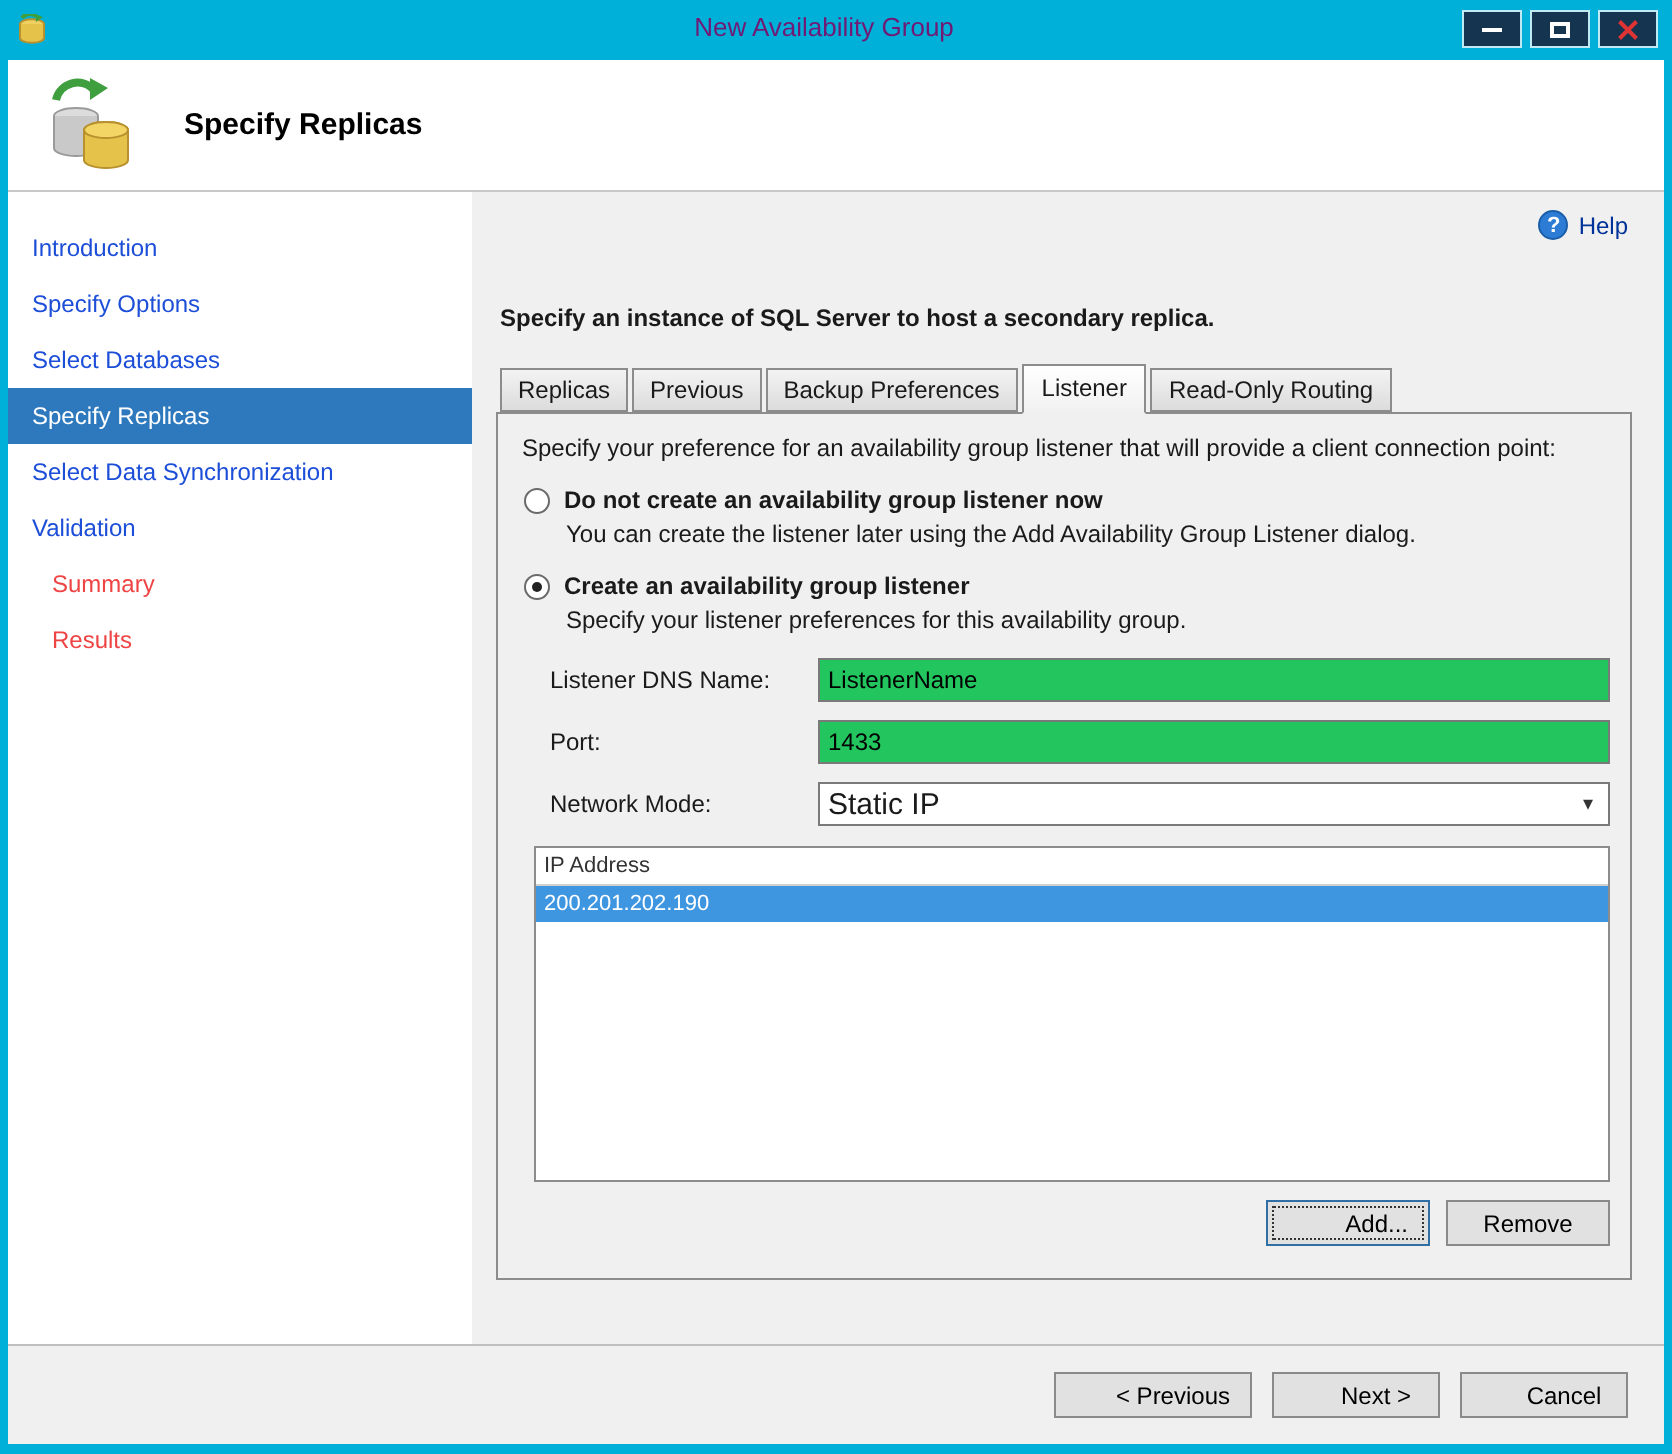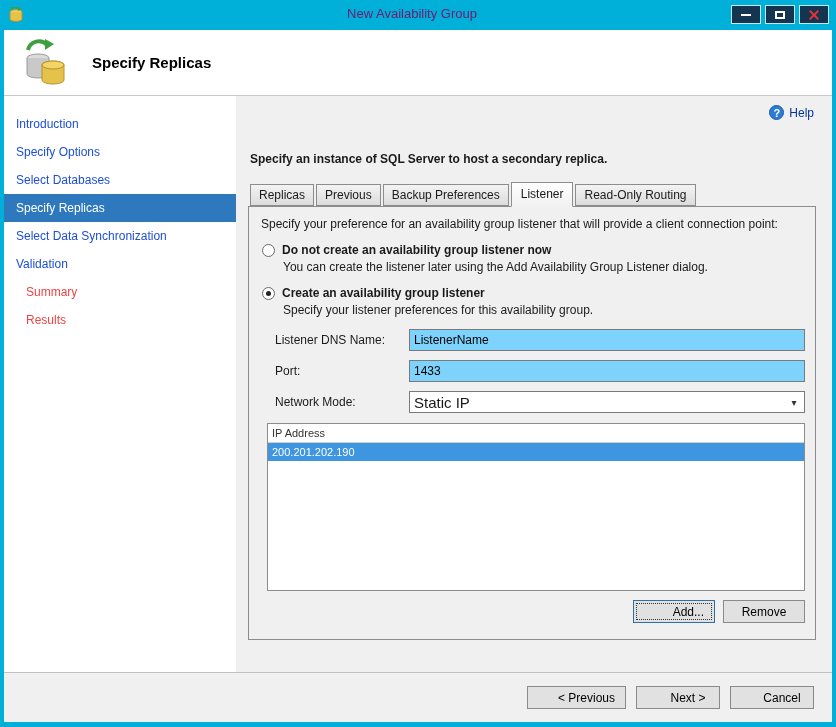--- a/index.html
+++ b/index.html
@@ -54,21 +54,21 @@
   .pref-text { font-size:12px; margin:2px 0 8px 2px; }
 
   .radio-row { display:flex; align-items:center; gap:7px; margin:12px 0 3px 3px; cursor:pointer; }
   .radio { width:13px; height:13px; border-radius:50%; background:#fff; border:1px solid #6a6a6a; position:relative; flex:0 0 auto; }
   .radio.checked::after { content:""; position:absolute; left:3px; top:3px; width:5px; height:5px; border-radius:50%; background:#222; }
   .radio-label { font-size:12px; font-weight:bold; }
   .radio-desc { font-size:12px; margin:2px 0 6px 24px; }
 
   .form-row { display:flex; align-items:center; margin:9px 0 0 16px; }
   .form-row label { width:134px; font-size:12px; flex:0 0 auto; }
-  .text-input { flex:1 1 auto; height:22px; border:1px solid #7a7a7a; background:#7dd3fc; font-size:12px; font-family:"Liberation Sans",sans-serif; padding:0 4px; }
+  .text-input { flex:1 1 auto; height:22px; border:1px solid #7a7a7a; background:#22c55e; font-size:12px; font-family:"Liberation Sans",sans-serif; padding:0 4px; }
   .select { flex:1 1 auto; height:22px; border:1px solid #7a7a7a; background:#fff; display:flex; align-items:center; cursor:pointer; }
   .select-text { flex:1; font-size:15px; padding-left:4px; }
   .select-arrow { width:20px; text-align:center; font-size:10px; color:#333; }
 
   .ip-list { margin:10px 0 0 8px; height:168px; border:1px solid #8c8c8c; background:#fff; overflow:hidden; }
   .ip-header { height:19px; line-height:18px; font-size:11px; padding-left:4px; border-bottom:1px solid #d0d0d0; background:#fff; color:#333; }
   .ip-row { height:18px; line-height:18px; font-size:11px; padding-left:4px; }
   .ip-row.selected { background:#3e95e0; color:#fff; }
 
   .panel-btns { display:flex; justify-content:flex-end; gap:8px; margin-top:9px; }

